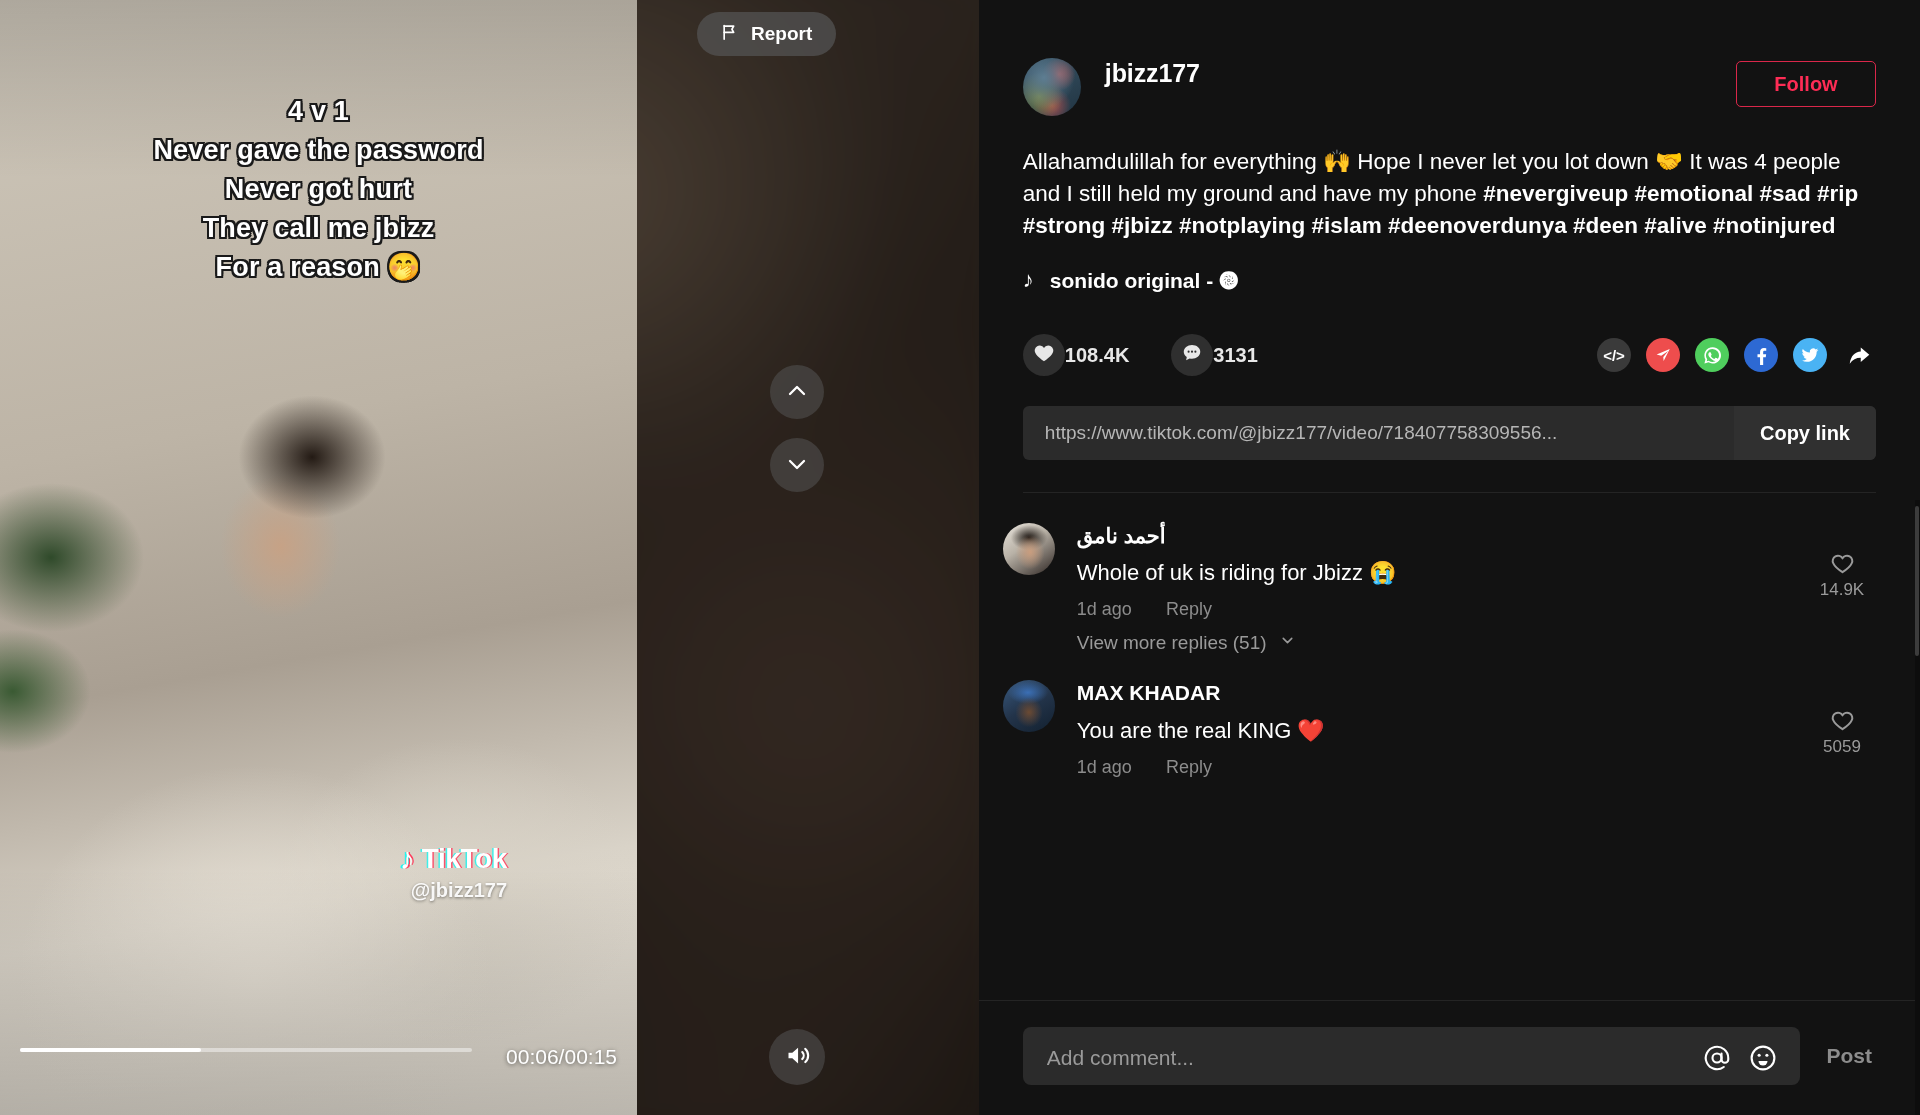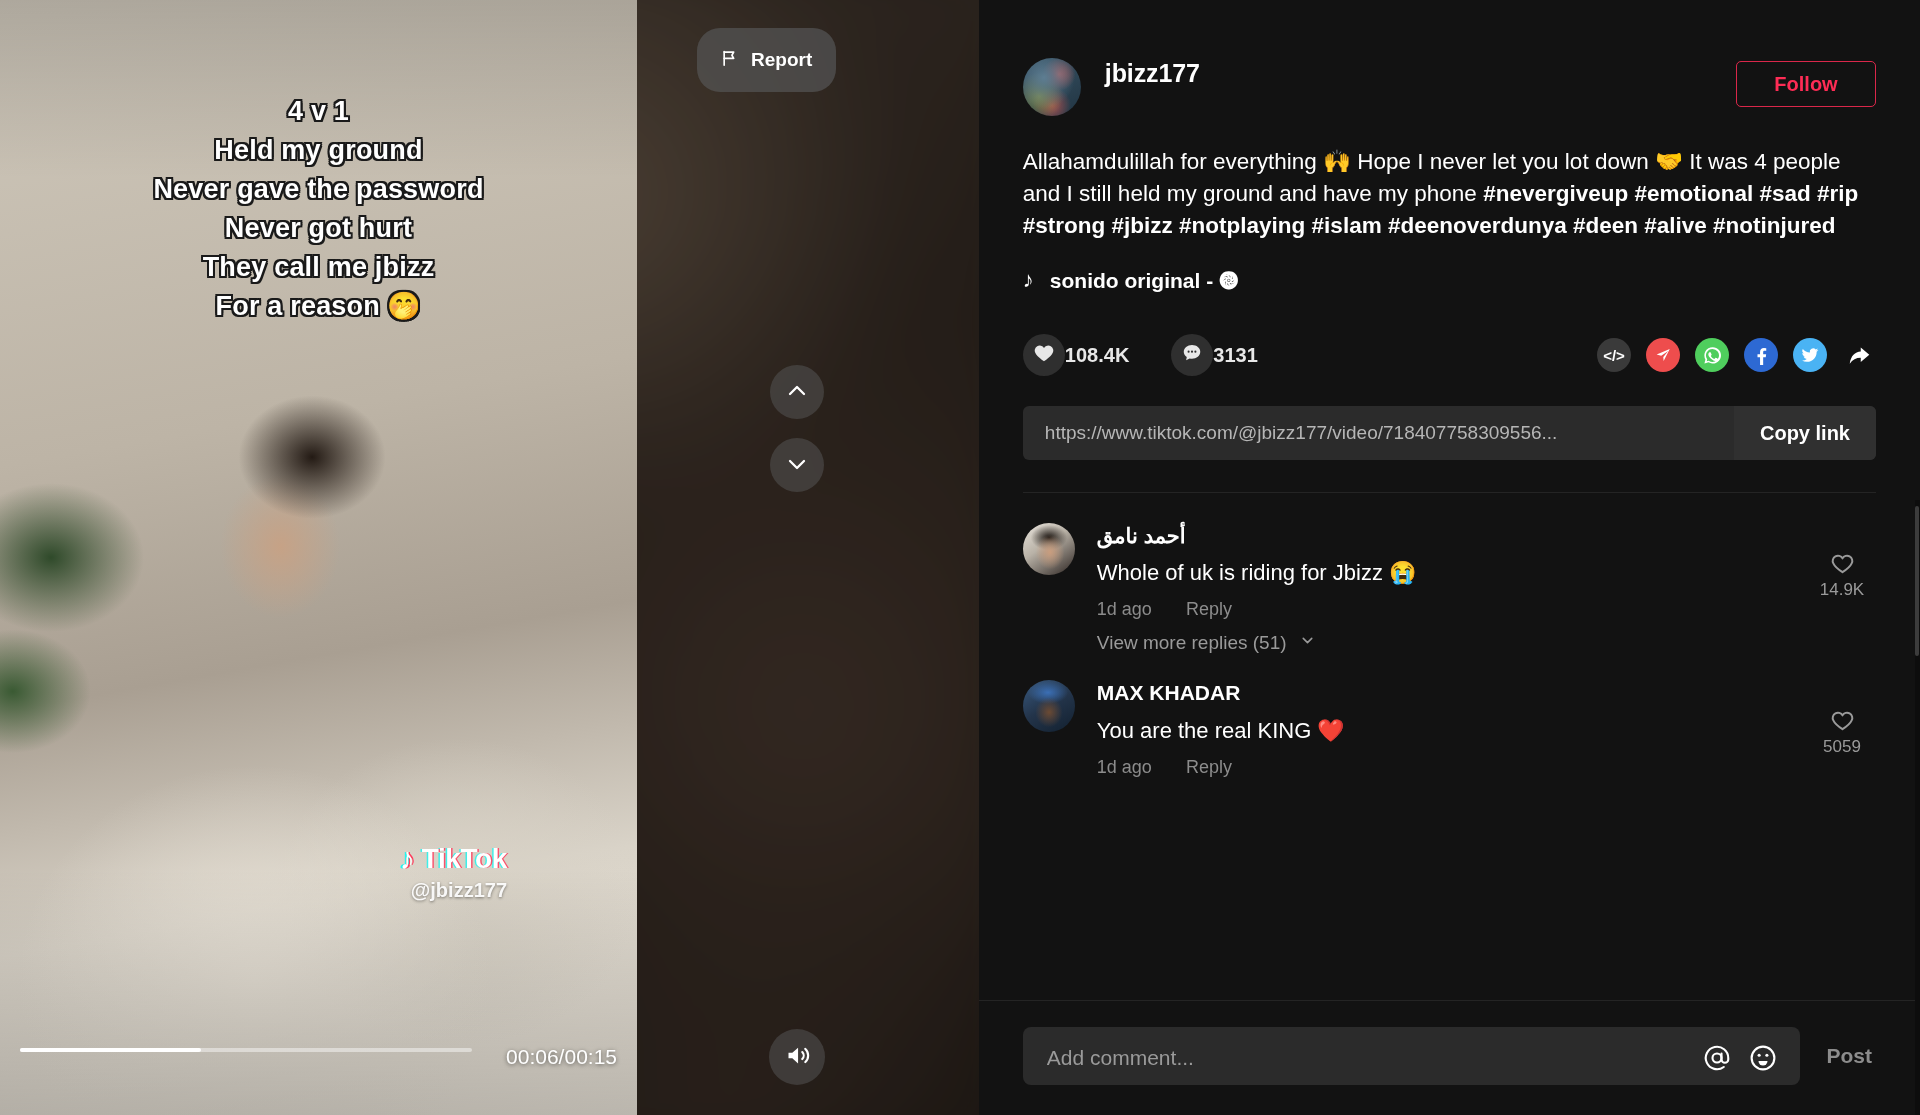--- a/index.html
+++ b/index.html
@@ -108,23 +108,23 @@
     background: #fff; border-radius: 3px;
   }
   .time-label {
     position: absolute; right: 20px; bottom: 46px;
     color: #fff; font-size: 21px; font-weight: 400;
     text-shadow: 0 1px 4px rgba(0,0,0,0.55);
   }
 
   
   .report-btn {
-    position: absolute; top: 28px; left: 697px;
+    position: absolute; top: 12px; left: 697px;
     display: flex; align-items: center; gap: 11px;
-    height: 64px; padding: 0 24px;
+    height: 44px; padding: 0 24px;
     background: rgba(84,84,84,0.72);
     border-radius: 23px; border: none; cursor: pointer;
     color: #fff; font-size: 19px; font-weight: 600;
     font-family: "Liberation Sans", sans-serif;
   }
   .nav-btn {
     position: absolute; left: 770px;
     width: 54px; height: 54px; border-radius: 50%;
     background: rgba(84,84,84,0.55);
     display: flex; align-items: center; justify-content: center;
@@ -245,21 +245,21 @@
     color: #fff; font-size: 20px; font-weight: 700;
     font-family: "Liberation Sans", sans-serif;
     display: flex; align-items: center;
   }
 
   .divider { height: 1px; background: #242424; margin-top: 32px; }
 
   
   .comments {
     flex: 1; overflow-y: auto;
-    padding: 30px 44px 10px 44px;
+    padding: 30px 44px 10px 24px;
     position: relative;
   }
   .comment { display: flex; gap: 22px; margin-bottom: 8px; }
   .c-avatar { width: 52px; height: 52px; border-radius: 50%; flex-shrink: 0; overflow: hidden; }
   .ca-1 {
     background:
       radial-gradient(ellipse 22px 26px at 52% 56%, #c99d7e 0%, rgba(201,157,126,0) 66%),
       radial-gradient(ellipse 26px 18px at 50% 28%, #1c1612 0%, rgba(28,22,18,0) 70%),
       linear-gradient(145deg, #e9e4dc 0%, #b9b2a7 42%, #2b2320 100%);
   }
@@ -335,21 +335,20 @@
   <div class="stage">
     <div class="backdrop"></div>
     <div class="backdrop-dim"></div>
 
     <div class="video">
       <div class="video-photo"></div>
       <div class="video-vignette"></div>
 
       <div class="caption-overlay">
         <div>4 v 1</div>
-        <div>Held my ground</div>
         <div>Never gave the password</div>
         <div>Never got hurt</div>
         <div>They call me jbizz</div>
         <div>For a reason 🤭</div>
       </div>
 
       <div class="watermark">
         <div class="wm-row">
           <span class="wm-note">♪</span>
           <span class="wm-text">TikTok</span>

